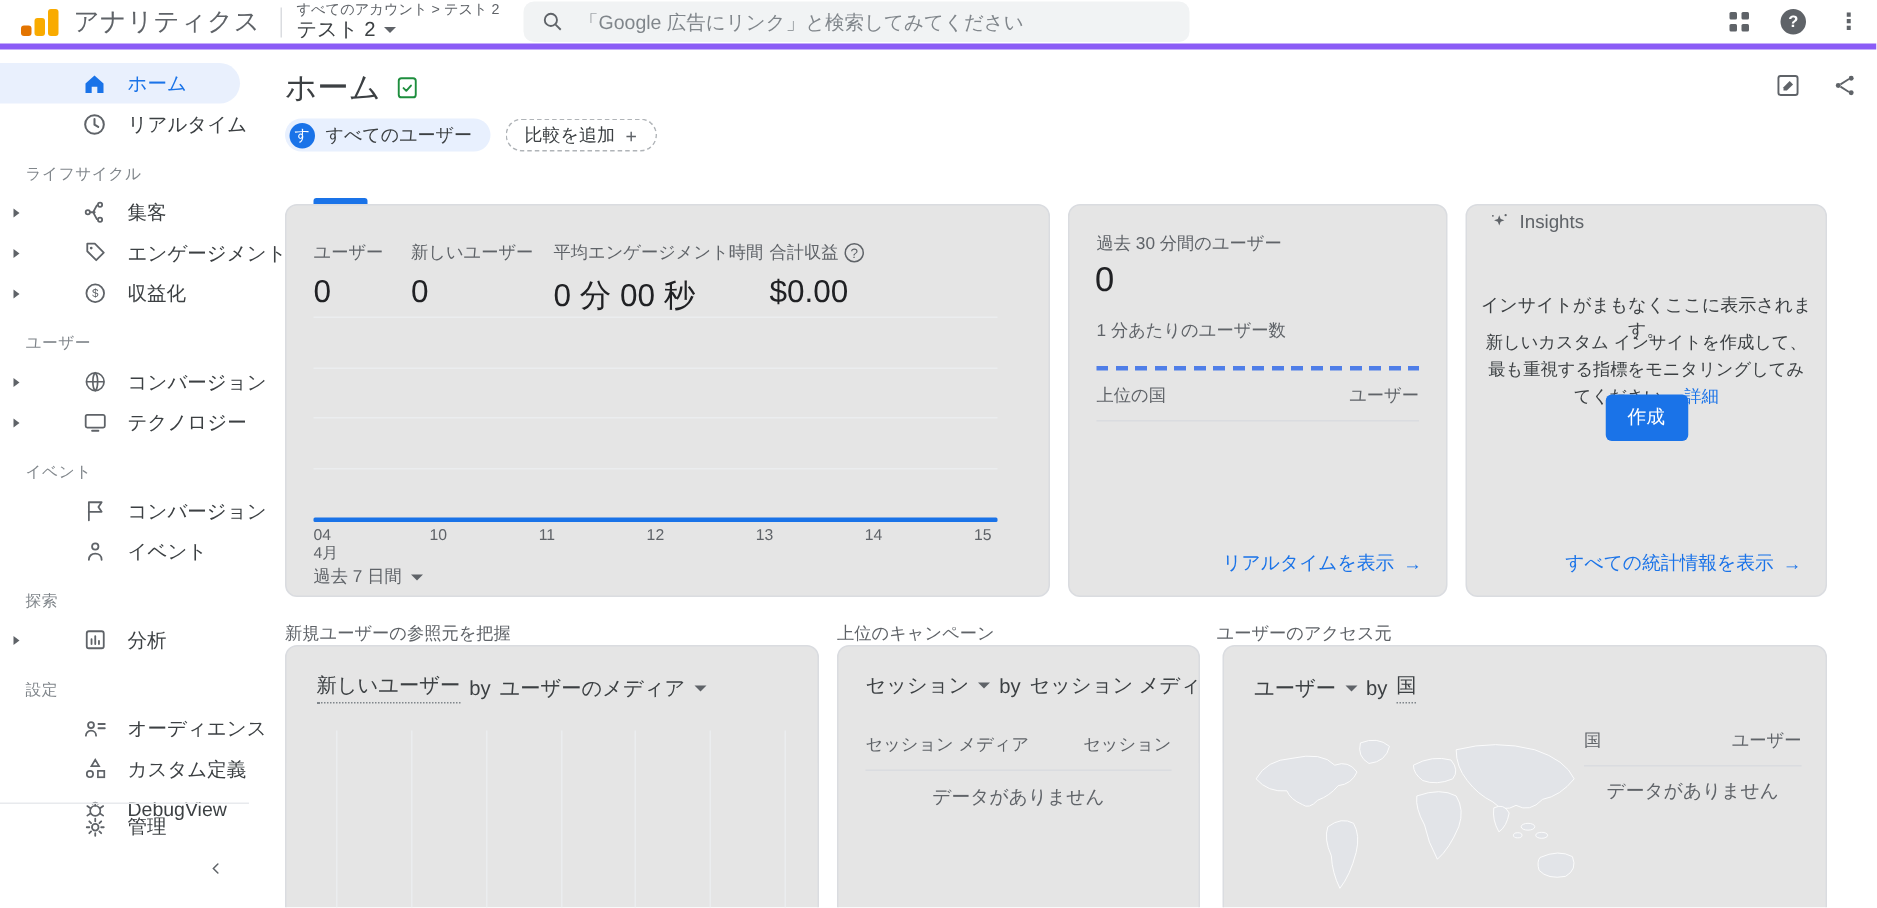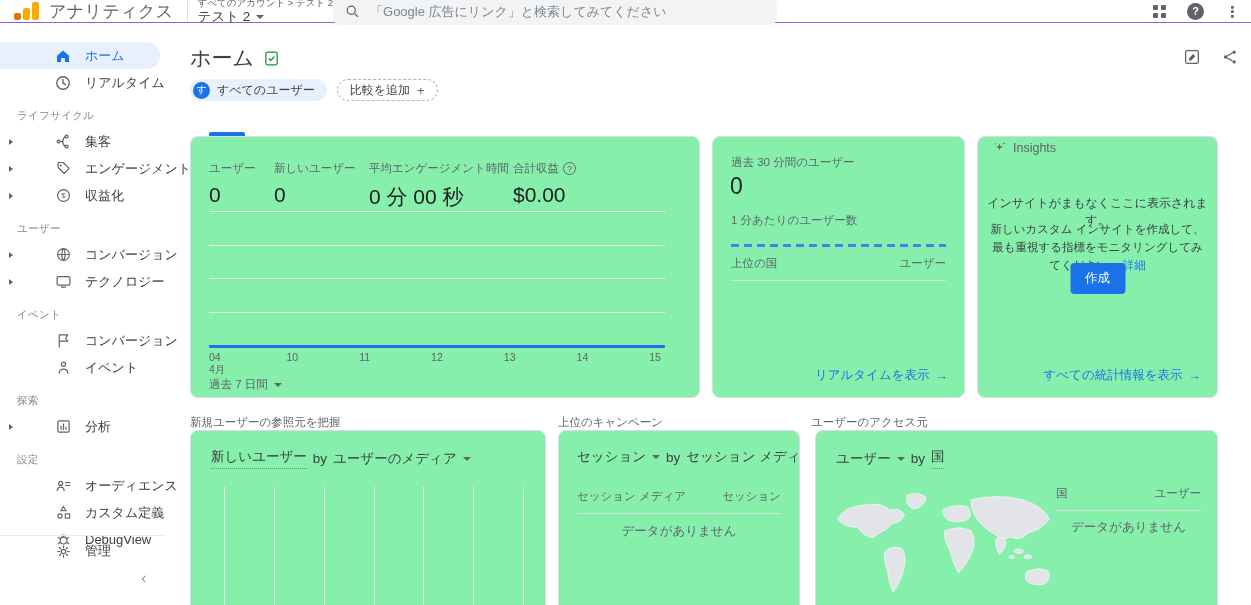--- a/index.html
+++ b/index.html
@@ -6,32 +6,32 @@
     --accent:#1a73e8; --chip_bg:#e8f0fe; --border:#dadce0;
     --text_primary:#202124; --text_secondary:#5f6368; --gridline:#ebedef;
     --green_check:#1e8e3e; --logo_amber:#f9ab00; --logo_deep_orange:#e37400;
   }
   *{box-sizing:border-box;margin:0;padding:0}
   html,body{width:1251px;height:605px;overflow:hidden}
   body{position:relative;background:#fff;font-family:"Liberation Sans","DejaVu Sans",sans-serif;color:var(--text_primary)}
   svg{display:block}
 
   
-  .appbar{position:absolute;top:0;left:0;right:0;height:23px;background:#fff;border-bottom:1px solid #8b5cf6;display:flex;align-items:center;z-index:9}
+  .appbar{position:absolute;top:0;left:0;right:0;height:33px;background:#fff;border-bottom:4px solid #8b5cf6;display:flex;align-items:center;z-index:9}
   .ga-logo{display:flex;align-items:flex-end;gap:2px;margin-left:14px;cursor:pointer}
   .lg-dot{width:7px;height:7px;border-radius:2px;background:var(--logo_deep_orange)}
   .lg-mid{width:7px;height:12px;border-radius:2px;background:var(--logo_amber)}
   .lg-tall{width:7px;height:18px;border-radius:2px;background:var(--logo_amber)}
   .product{font-size:17px;color:var(--text_secondary);margin-left:10px;letter-spacing:.4px}
   .vdiv{width:1px;height:20px;background:var(--border);margin:0 10px 0 13px}
   .account{display:flex;flex-direction:column;justify-content:center;line-height:1.2;cursor:pointer}
   .acct-path{font-size:9.5px;color:var(--text_secondary)}
   .acct-name{font-size:13.5px;color:#3c4043;display:flex;align-items:center;gap:6px}
   .dd{width:0;height:0;border-left:4px solid transparent;border-right:4px solid transparent;border-top:4px solid #5f6368}
-  .searchbox{width:444px;height:27px;background:#f1f3f4;border-radius:7px;display:flex;align-items:center;gap:10px;padding:0 12px}
+  .searchbox{margin-left:16px;width:444px;height:27px;background:#f1f3f4;border-radius:7px;display:flex;align-items:center;gap:10px;padding:0 12px}
   .search-input{flex:1;border:none;outline:none;background:transparent;font-size:13px;color:#3c4043;font-family:inherit}
   .search-input::placeholder{color:#80868b}
   .appbar-right{margin-left:auto;display:flex;align-items:center;gap:21px;margin-right:11px}
   .apps-grid{display:grid;grid-template-columns:5px 5px;gap:3px;cursor:pointer}
   .apps-grid span{width:5px;height:5px;background:#5f6368;border-radius:1px}
   .help-circle{width:17px;height:17px;border-radius:50%;background:#5f6368;color:#fff;font-size:11px;font-weight:bold;display:flex;align-items:center;justify-content:center;cursor:pointer}
   .more-vert{font-size:15px;color:#5f6368;font-weight:bold;line-height:1;cursor:pointer}
 
   
   .sidebar{position:absolute;top:33px;left:0;width:166px;bottom:0;background:#fff;z-index:8}
@@ -52,21 +52,21 @@
   .page-title-row{position:absolute;left:24px;top:11px;display:flex;align-items:center;gap:9px}
   .page-title{font-size:21px;color:#3c4043;font-weight:400}
   .title-actions{position:absolute;right:12px;top:15px;display:flex;gap:20px;align-items:center}
   .icon-btn{cursor:pointer}
   .chips-row{position:absolute;left:24px;top:46px;display:flex;gap:10px;align-items:center}
   .chip{height:22px;border-radius:12px;background:var(--chip_bg);display:flex;align-items:center;gap:7px;padding:0 12px 0 3px;font-size:12px;color:#3c4043;cursor:pointer}
   .chip-badge{width:17px;height:17px;border-radius:50%;background:var(--accent);color:#fff;font-size:10px;display:flex;align-items:center;justify-content:center}
   .chip-add{height:22px;border-radius:12px;border:1px dashed #b0b4b8;display:flex;align-items:center;gap:7px;padding:0 12px;font-size:12px;color:#3c4043;cursor:pointer}
   .plus{font-size:13px;color:#5f6368}
 
-  .card{position:absolute;background:#86efac;border:1px solid var(--border);border-radius:8px;overflow:hidden}
+  .card{position:absolute;background:#e5e5e5;border:1px solid var(--border);border-radius:8px;overflow:hidden}
   #card-overview{left:24px;top:103px;width:510px;height:262px;overflow:visible}
   .tab-indicator{position:absolute;top:-5px;left:18px;width:36px;height:4px;border-radius:2px 2px 0 0;background:var(--accent)}
   .metric{position:absolute;top:24px}
   .metric .ml{font-size:11.5px;color:var(--text_secondary);display:flex;align-items:center;white-space:nowrap}
   .metric .mv{font-size:21px;color:var(--text_primary);margin-top:7px;white-space:nowrap}
   .q-circle{width:13px;height:13px;border-radius:50%;border:1px solid #5f6368;font-size:9px;color:#5f6368;display:flex;align-items:center;justify-content:center;margin-left:4px;flex:none}
   .gridline{position:absolute;left:18px;width:456px;height:1px;background:var(--gridline)}
   .zero-line{position:absolute;left:18px;top:208px;width:456px;height:3px;background:var(--accent);border-radius:1px}
   .x-axis{position:absolute;left:18px;top:214px;width:452px;display:flex;justify-content:space-between;font-size:10.5px;color:var(--text_secondary)}
   .x-first{line-height:1.15}

